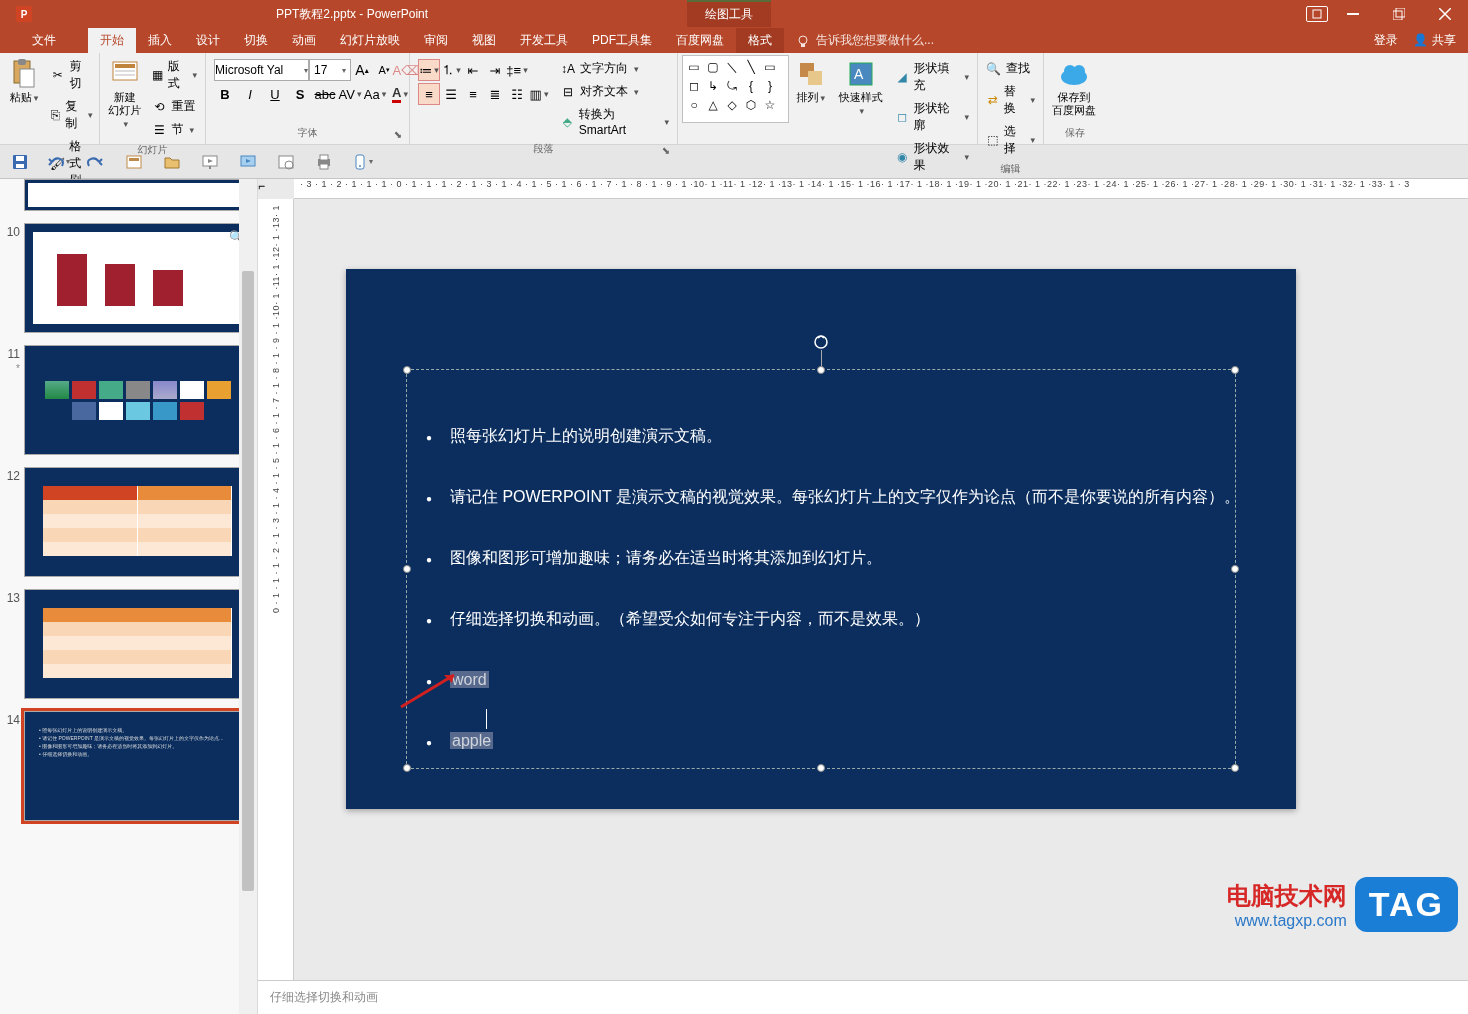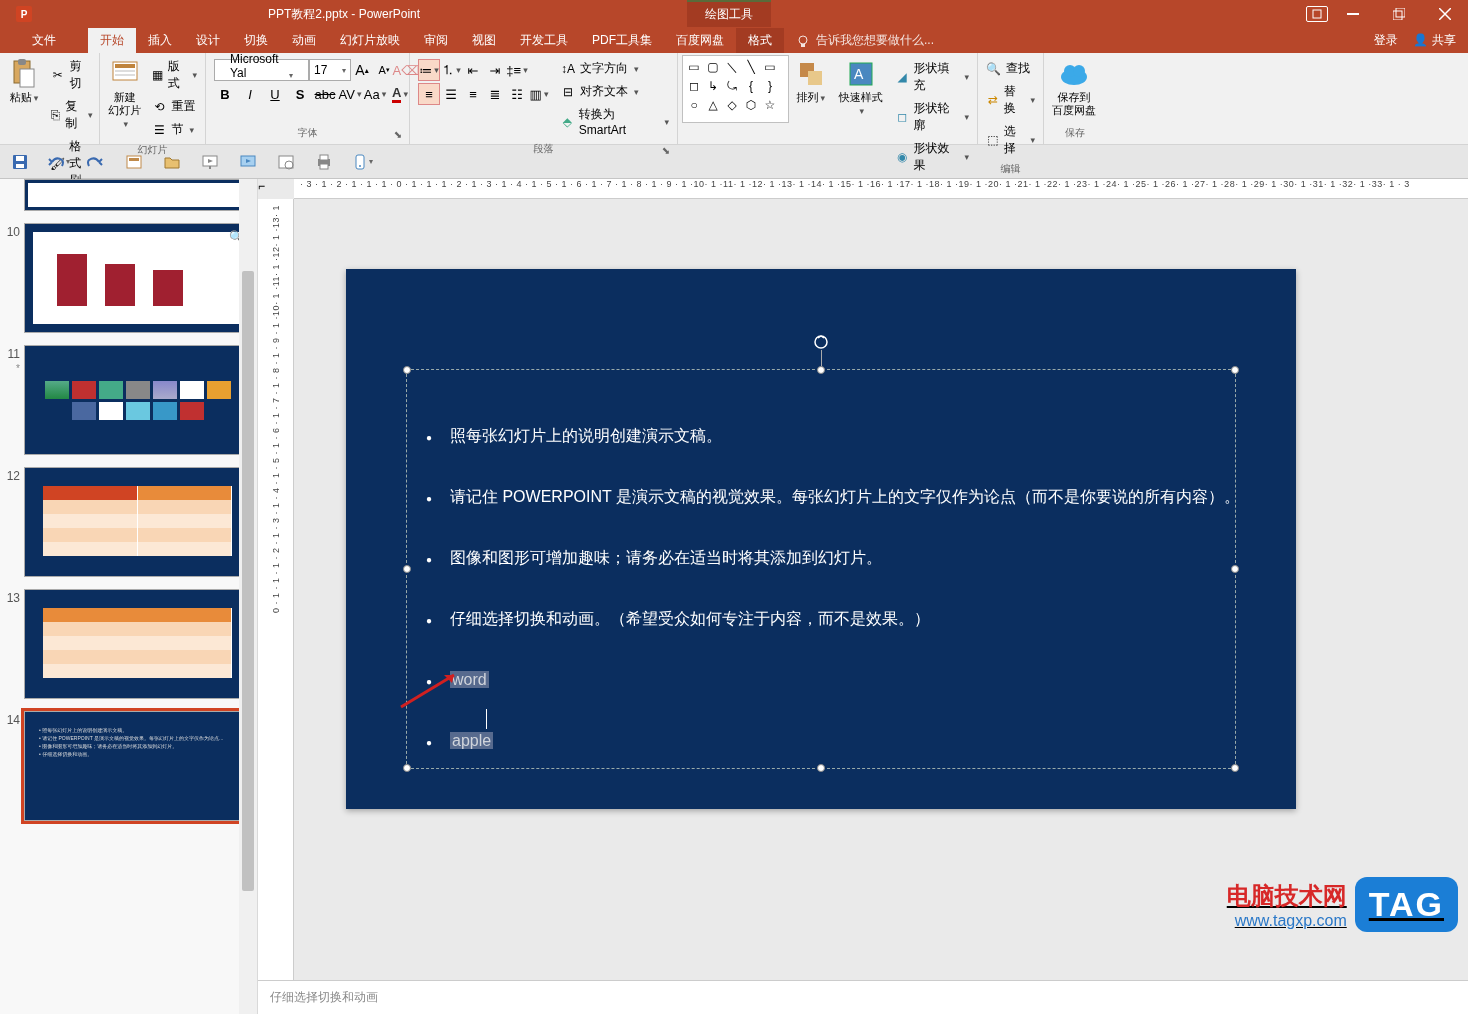--- a/index.html
+++ b/index.html
@@ -2,21 +2,21 @@
 <html><head>
 <meta charset="utf-8">
 <style>
 * { margin: 0; padding: 0; box-sizing: border-box; font-family: "Microsoft YaHei", sans-serif; }
 body { background: #fff; width: 1468px; height: 1014px; overflow: hidden; font-size: 12px; user-select: none; }
 
 
 .title-bar { height: 28px; background: #b7472a; display: flex; align-items: center; color: #fff; position: relative; }
 .title-bar .file-label { padding: 0 4px 0 16px; display: flex; align-items: center; gap: 6px; }
 .title-bar .ppt-icon { width: 16px; height: 16px; background: #d04423; border-radius: 2px; display: inline-flex; align-items: center; justify-content: center; font-size: 10px; font-weight: bold; }
-.title-bar .title-text { position: absolute; left: 268px; font-size: 12px; }
+.title-bar .title-text { position: absolute; left: 276px; font-size: 12px; }
 .title-bar .tool-tab { position: absolute; left: 687px; top: 0; padding: 1px 18px; background: #a33b22; border-top: 2px solid #5a6b3a; font-size: 12px; height: 27px; display: flex; align-items: center; }
 .title-bar .win-controls { position: absolute; right: 0; display: flex; }
 .title-bar .win-btn { width: 46px; height: 28px; display: flex; align-items: center; justify-content: center; }
 .title-bar .win-btn svg { fill: #fff; }
 .title-bar .ribbon-display { position: absolute; right: 140px; display: flex; align-items: center; gap: 4px; }
 .title-bar .ribbon-display .sq { width: 22px; height: 16px; border: 1px solid #fff; border-radius: 2px; display: flex; align-items: center; justify-content: center; }
 
 
 .menu-bar { height: 25px; background: #b7472a; display: flex; align-items: stretch; color: #fff; }
 .menu-tab { padding: 0 12px; display: flex; align-items: center; font-size: 12px; cursor: pointer; }
@@ -32,21 +32,21 @@
 .ribbon-group { border-right: 1px solid #d4d4d4; padding: 2px 4px; display: flex; flex-direction: column; }
 .ribbon-group .group-content { flex: 1; display: flex; align-items: flex-start; gap: 2px; }
 .ribbon-group .group-label { text-align: center; font-size: 10px; color: #666; padding: 2px 0; position: relative; }
 .ribbon-group .group-label .launcher { position: absolute; right: 2px; bottom: 3px; width: 10px; height: 10px; }
 .big-btn { display: flex; flex-direction: column; align-items: center; padding: 2px 4px; min-width: 40px; }
 .big-btn .icon-area { height: 34px; display: flex; align-items: center; justify-content: center; }
 .big-btn .btn-label { font-size: 11px; text-align: center; line-height: 13px; }
 .small-row { display: flex; flex-direction: column; gap: 4px; padding: 2px; }
 .small-btn { display: flex; align-items: center; gap: 4px; font-size: 12px; padding: 1px 2px; }
 .small-icon { width: 16px; height: 16px; display: flex; align-items: center; justify-content: center; }
-.font-name { width: 95px; height: 22px; border: 1px solid #ababab; background: #fff; padding: 0 15px; font-size: 12px; display: flex; align-items: flex-end; justify-content: space-between; }
+.font-name { width: 95px; height: 22px; border: 1px solid #ababab; background: #fff; padding: 0 0; font-size: 12px; display: flex; align-items: center; justify-content: space-between; }
 .font-size { width: 42px; height: 22px; border: 1px solid #ababab; background: #fff; padding: 0 4px; font-size: 12px; display: flex; align-items: center; justify-content: space-between; }
 .btn-row { display: flex; gap: 0; align-items: center; }
 .btn-row > span { width: 22px; height: 22px; display: flex; align-items: center; justify-content: center; font-size: 13px; }
 .col-stack { display: flex; flex-direction: column; gap: 2px; }
 .shapes-gallery { width: 112px; height: 68px; border: 1px solid #c0c0c0; background: #fff; padding: 2px; display: flex; flex-wrap: wrap; gap: 1px; align-content: flex-start; }
 .shapes-gallery .s-item { width: 18px; height: 18px; display: flex; align-items: center; justify-content: center; }
 .dd-arrow { font-size: 8px; color: #666; }
 
 
 .qat-bar { height: 34px; background: #e6e6e6; border-bottom: 1px solid #c5c5c5; display: flex; align-items: center; padding: 0 8px; gap: 14px; }
@@ -90,21 +90,21 @@
 .textbox .h-t { left: 50%; top: -4px; margin-left: -4px; } .textbox .h-b { left: 50%; bottom: -4px; margin-left: -4px; }
 .textbox .h-l { left: -4px; top: 50%; margin-top: -4px; } .textbox .h-r { right: -4px; top: 50%; margin-top: -4px; }
 .rotate-handle { position: absolute; left: 50%; top: -36px; margin-left: -8px; width: 16px; height: 16px; }
 .rotate-line { position: absolute; left: 50%; top: -20px; width: 1px; height: 16px; background: #aaa; }
 .bullet-list { position: absolute; left: 80px; top: 120px; color: #fff; font-size: 16px; line-height: 28px; }
 .bullet-list li { list-style: none; position: relative; padding-left: 24px; margin-top: 33px; }
 .bullet-list li::before { content: '●'; position: absolute; left: 0; font-size: 10px; top: 2px; }
 .bullet-list .sel { background: rgba(180,180,200,0.45); color: #d0d4db; padding: 0 2px; }
 .text-cursor { position: absolute; left: 140px; top: 440px; width: 1px; height: 20px; background: #fff; }
 .red-arrow { position: absolute; left: 50px; top: 400px; width: 70px; height: 40px; }
-.watermark { position: absolute; right: 10px; bottom: 48px; display: flex; align-items: center; gap: 8px; text-decoration: underline; }
+.watermark { position: absolute; right: 10px; bottom: 48px; display: flex; align-items: center; gap: 8px; }
 .watermark .txt { text-align: right; }
 .watermark .txt .l1 { color: #d72828; font-size: 24px; font-weight: bold; }
 .watermark .txt .l2 { color: #2a78c8; font-size: 16px; }
 .watermark .tag { background: #1b7ed6; color: #fff; font-size: 34px; font-weight: bold; padding: 8px 14px; border-radius: 12px; letter-spacing: 2px; }
 .notes-bar { height: 34px; border-top: 1px solid #ccc; background: #fff; padding: 8px 12px; color: #888; font-size: 12px; }
 
 
 svg { display: block; }
 .dropdown-caret::after { content: '▾'; font-size: 9px; color: #555; margin-left: 2px; }
 </style>

